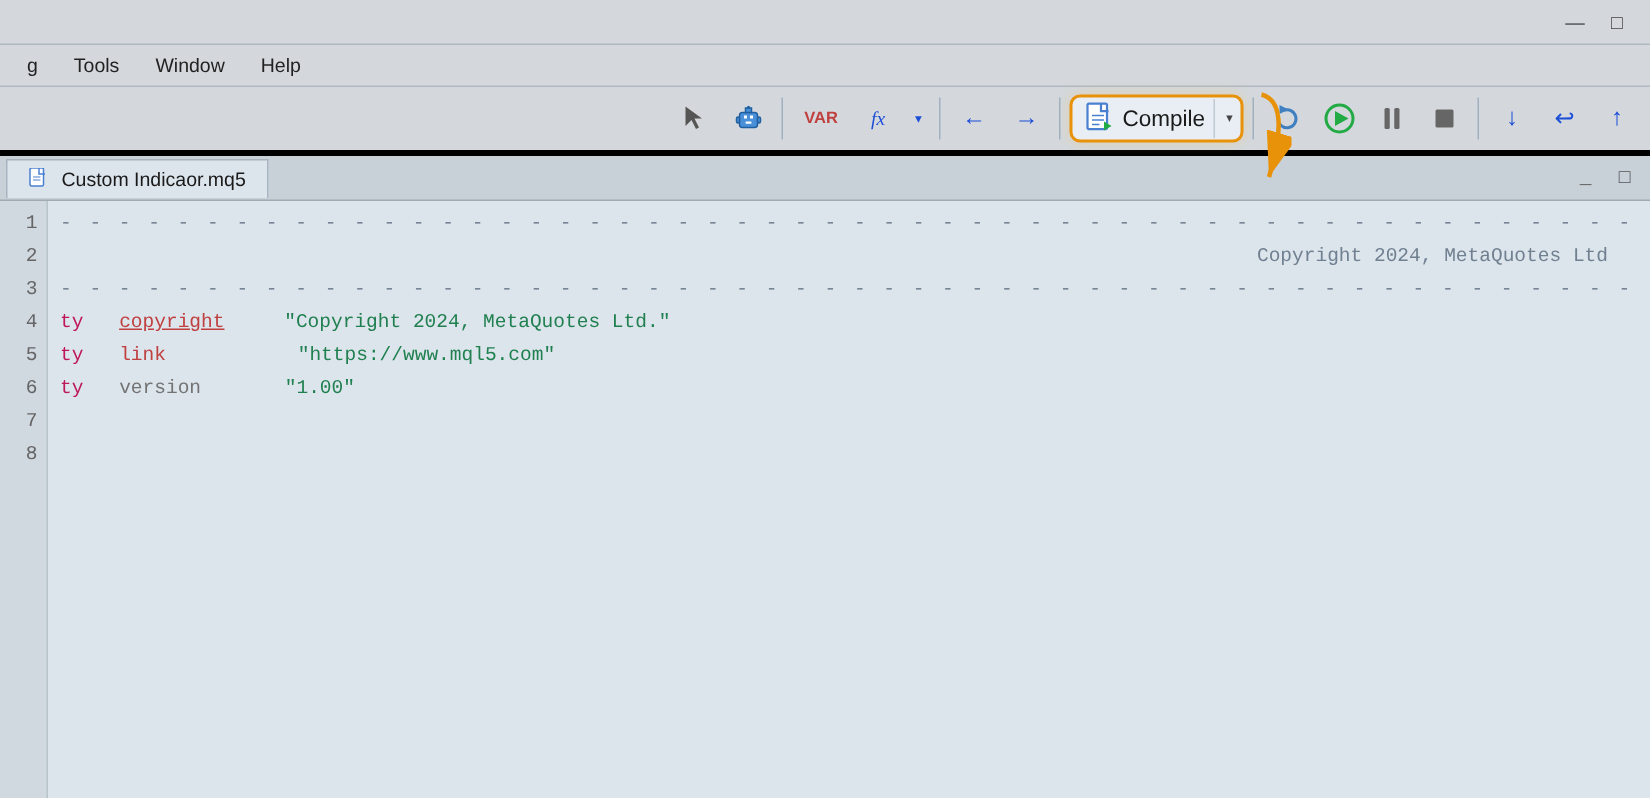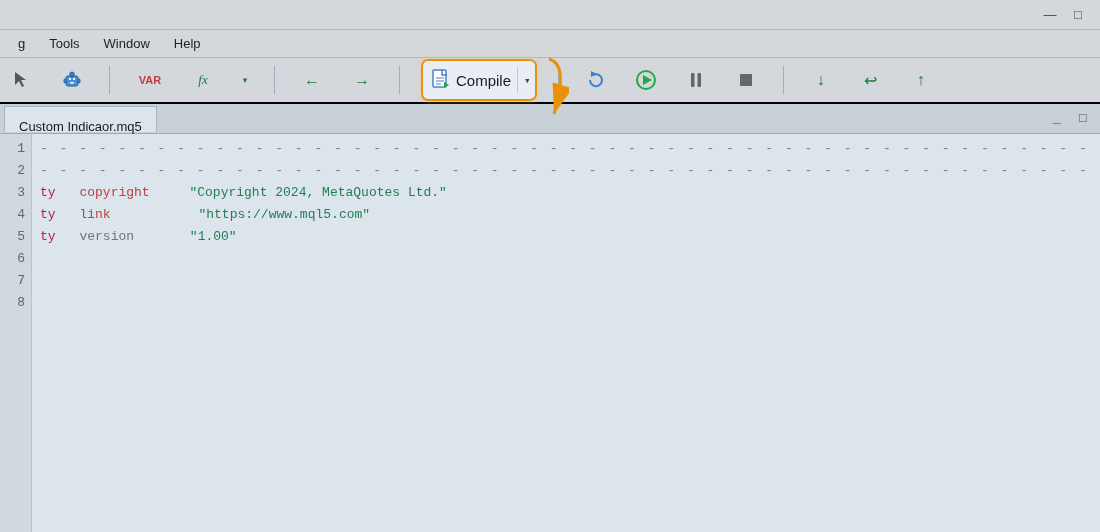--- a/index.html
+++ b/index.html
@@ -53,36 +53,37 @@
       font-family: 'Segoe UI', Arial, sans-serif;
     }
 
     
     .toolbar {
       background: #d4d8dc;
       height: 46px;
       display: flex;
       align-items: center;
       padding: 0 6px;
-      gap: 18px;
-      border-bottom: 2px solid #000000;
-      position: relative;
+      gap: 3px;
+      border-bottom: 4px solid #000000;
+      position: relative;
+      justify-content: flex-end;
     }
 
     .tb-btn {
       width: 32px;
       height: 32px;
       display: flex;
       align-items: center;
       justify-content: center;
       background: transparent;
       border: 1px solid transparent;
       cursor: pointer;
       border-radius: 3px;
-      color: #15803d;
+      color: #1d4ed8;
       font-size: 16px;
     }
 
     .tb-separator {
       width: 1px;
       height: 28px;
       background: #a0b0c0;
       margin: 0 3px;
     }
 
@@ -101,21 +102,20 @@
       gap: 8px;
       padding: 4px 14px;
       background: #dce4ec;
       border: 1px solid #a8b4c0;
       border-bottom: none;
       font-size: 13px;
       font-family: 'Segoe UI', Arial, sans-serif;
       color: #1a1a1a;
       cursor: pointer;
       height: 26px;
-      flex-direction: column;
     }
     .doc-tab-controls {
       margin-left: auto;
       display: flex;
       align-items: center;
       padding-right: 6px;
       gap: 4px;
     }
     .doc-tab-icon {
       width: 22px;
@@ -171,21 +171,21 @@
       color: #708090;
       letter-spacing: 2px;
     }
     .code-text-right {
       color: #708090;
       margin-left: auto;
       padding-right: 20px;
     }
 
     .kw-type { color: #be185d; }
-    .kw-copyright { color: #c04040; }
+    .kw-copyright { color: #c04040; text-decoration: underline; }
     .kw-link { color: #c04040; }
     .kw-version { color: #737373; }
     .str-val { color: #208050; }
 
     
     .arrow-svg-container {
       position: absolute;
       top: -5px;
       left: 50%;
       transform: translateX(10px);
@@ -254,21 +254,21 @@
       <svg width="80" height="90" viewBox="0 0 80 90">
         <defs>
           <marker id="arrowhead" markerWidth="10" markerHeight="7" refX="10" refY="3.5" orient="auto">
             <polygon points="0 0, 10 3.5, 0 7" fill="#e8920a"></polygon>
           </marker>
         </defs>
         <path d="M 60 5 Q 80 10 65 60" stroke="#e8920a" stroke-width="3" fill="none" marker-end="url(#arrowhead)"></path>
       </svg>
     </div>
 
-    <div style="display:flex; align-items:center; border: 2.5px solid #e8920a; border-radius:7px; background:#e8eef4; padding:0 4px 0 8px; height:42px; box-shadow: 0 0 8px #f5c46a60;">
+    <div style="display:flex; align-items:center; border: 2.5px solid #e8920a; border-radius:7px; background:#e8eef4; padding:0 4px 0 8px; height:32px; box-shadow: 0 0 8px #f5c46a60;">
 
       <svg width="20" height="22" viewBox="0 0 20 22" style="margin-right:5px;">
         <rect x="2" y="1" width="13" height="17" rx="1" fill="white" stroke="#4a80d0" stroke-width="1.5"></rect>
         <polyline points="11,1 11,6 16,6" fill="none" stroke="#4a80d0" stroke-width="1.5"></polyline>
         <line x1="5" y1="9" x2="13" y2="9" stroke="#4a80d0" stroke-width="1"></line>
         <line x1="5" y1="12" x2="13" y2="12" stroke="#4a80d0" stroke-width="1"></line>
         <line x1="5" y1="15" x2="10" y2="15" stroke="#4a80d0" stroke-width="1"></line>
         <polygon points="13,13 18,16 13,19" fill="#22aa44" stroke="none"></polygon>
       </svg>
       <span style="font-size:15px; font-family:'Segoe UI',Arial,sans-serif; color:#1a1a1a; font-weight:500;">Compile</span>
@@ -343,20 +343,23 @@
     <div>8</div>
   </div>
 
   <div class="code-content">
 
     <div class="code-line">
       <span class="code-dashed">- - - - - - - - - - - - - - - - - - - - - - - - - - - - - - - - - - - - - - - - - - - - - - - - - - - - - - - -</span>
     </div>
 
 
+    <div class="code-line">
+      <span class="code-text-right">Copyright 2024, MetaQuotes Ltd</span>
+    </div>
 
 
     <div class="code-line">
       <span class="code-dashed">- - - - - - - - - - - - - - - - - - - - - - - - - - - - - - - - - - - - - - - - - - - - - - - - - - - - - - - -</span>
     </div>
 
     <div class="code-line">
       <span class="kw-type">ty</span>
       <span style="color:#888; margin: 0 8px;">&nbsp;</span>
       <span class="kw-copyright">copyright</span>

